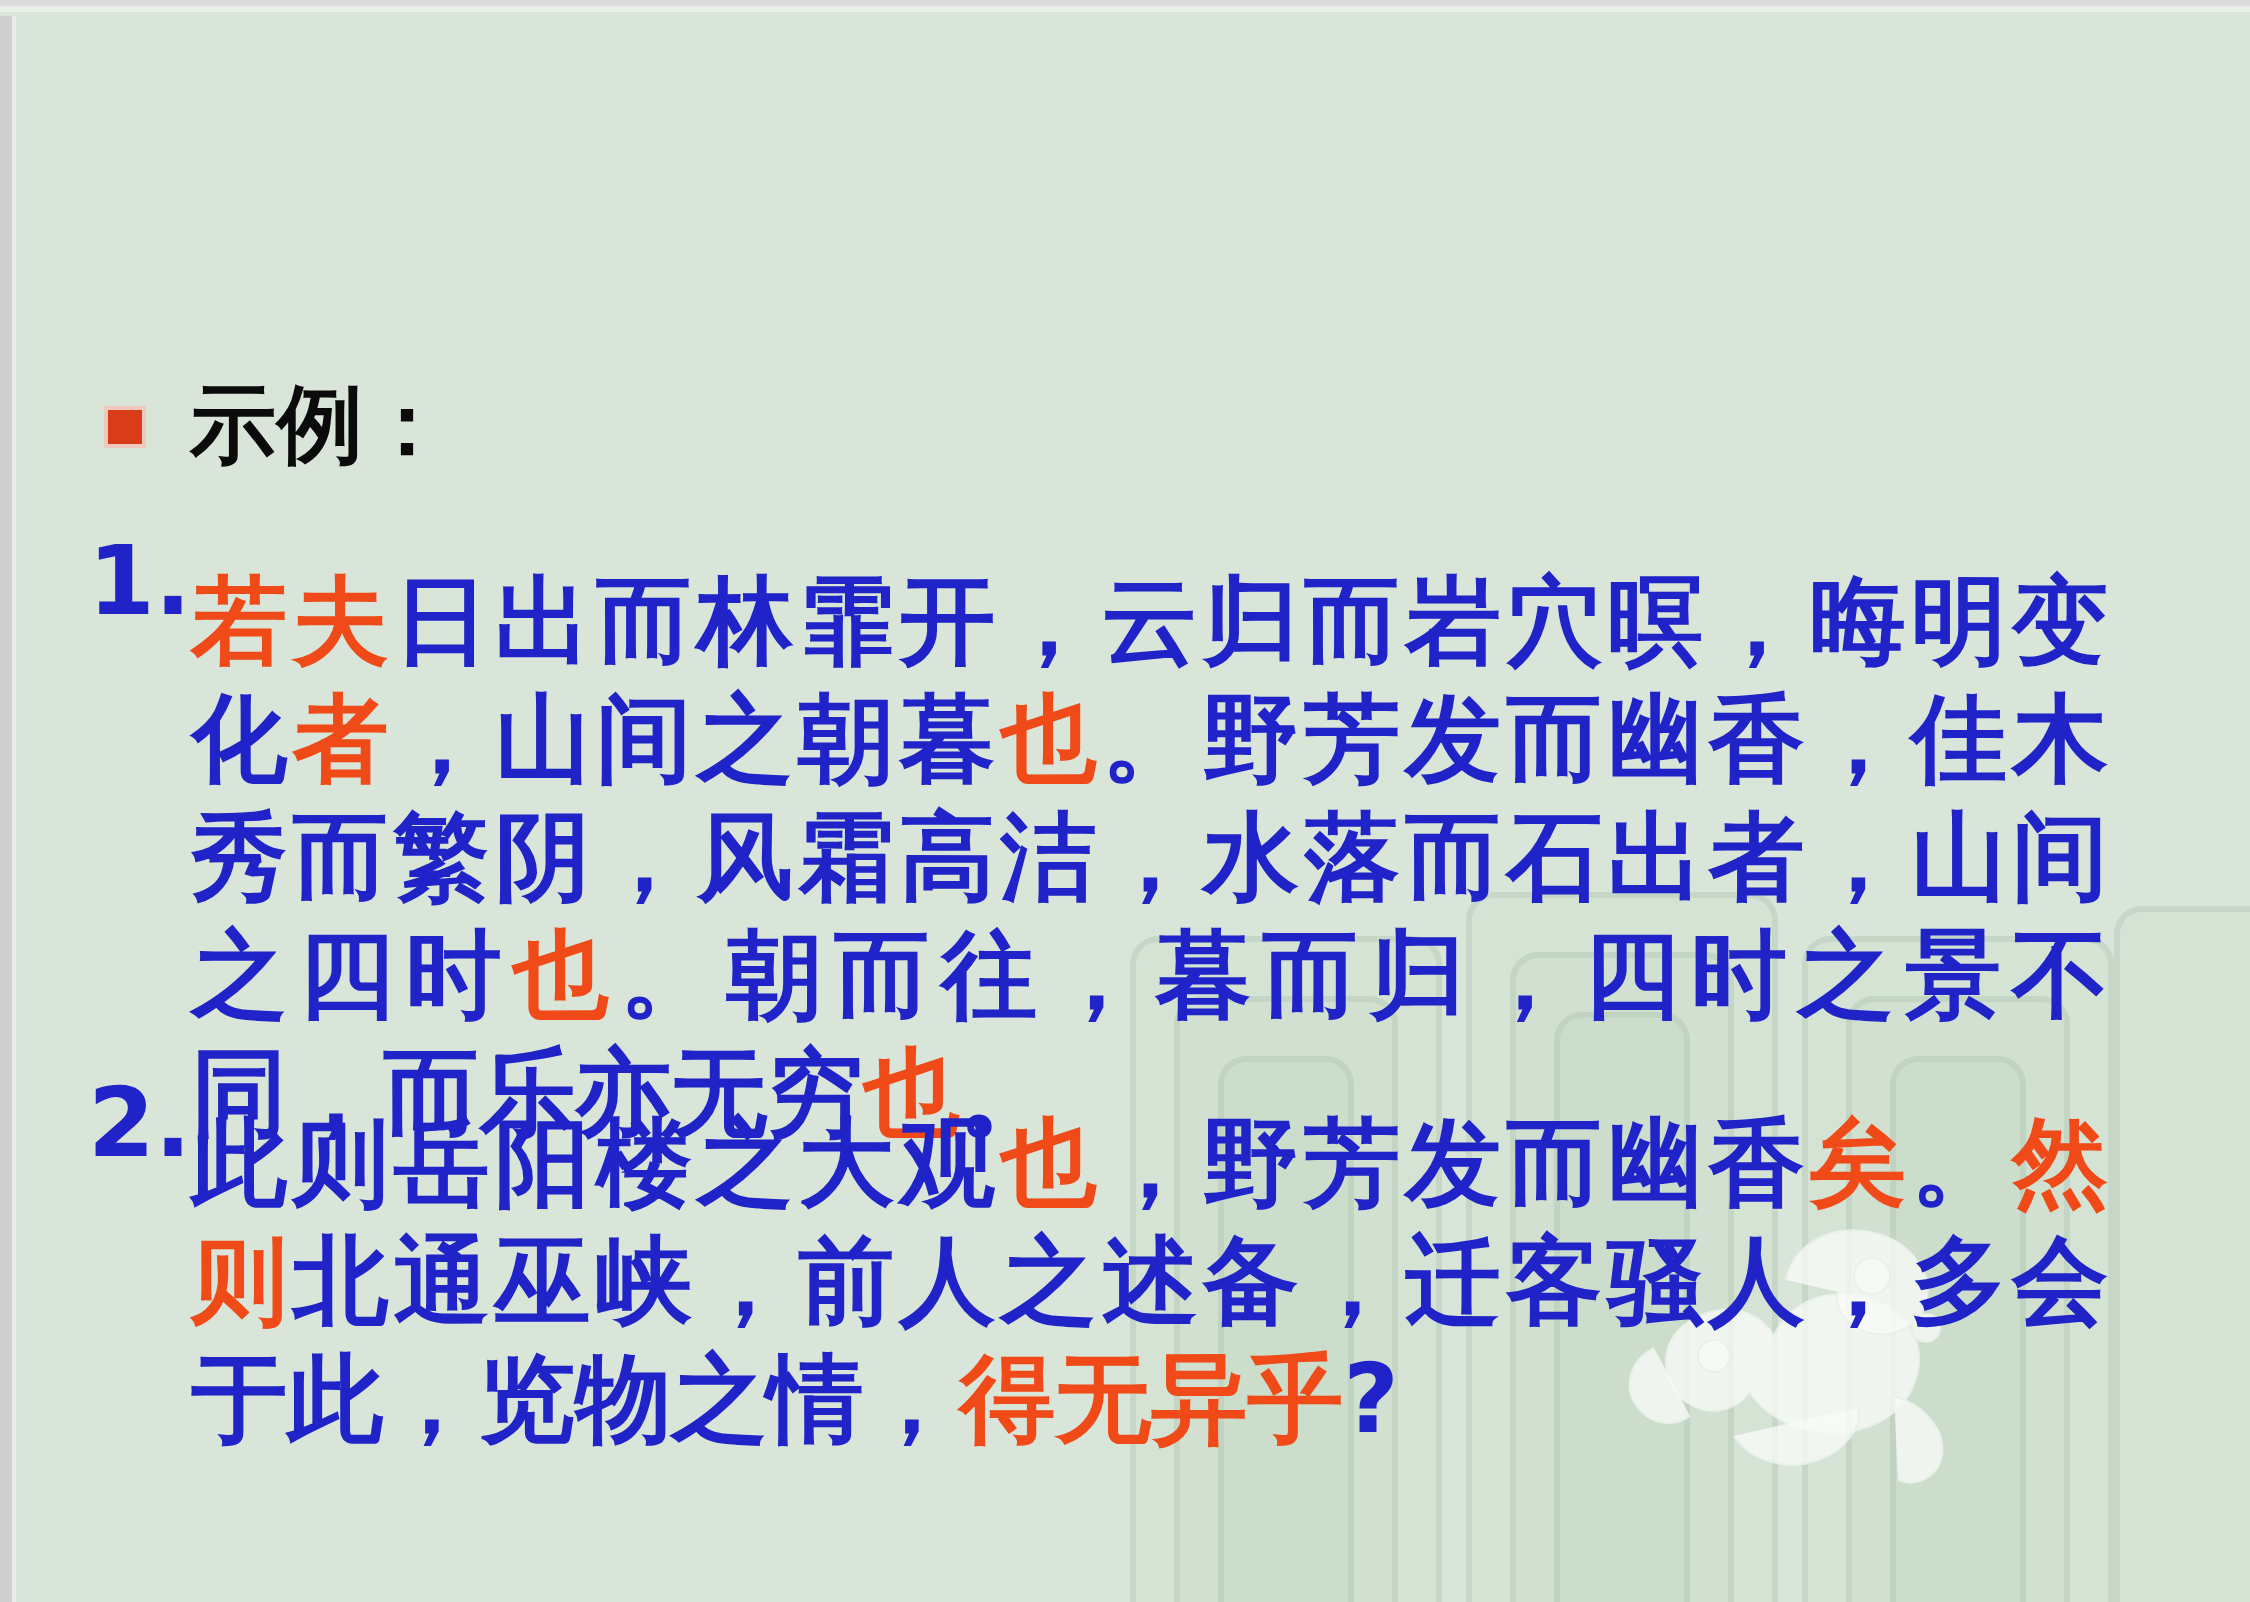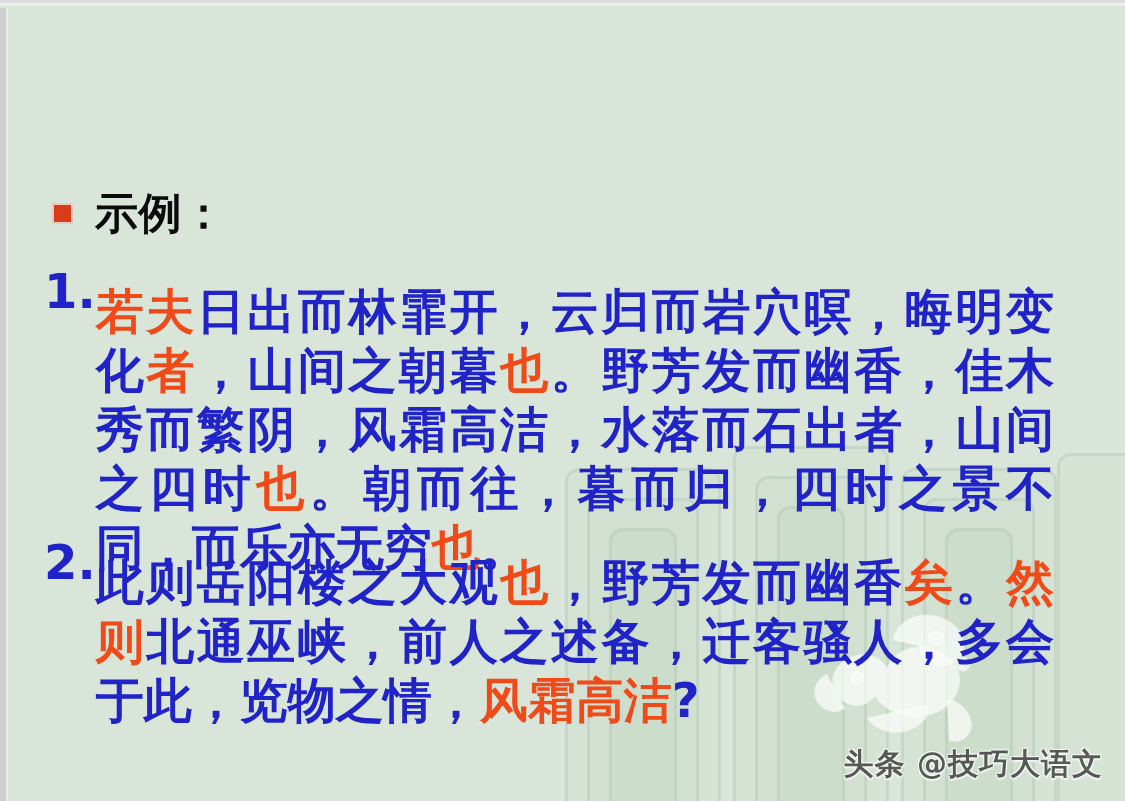--- a/index.html
+++ b/index.html
@@ -179,20 +179,19 @@
       <span class="heading-text">示例：</span>
     </div>
 
     <div class="para" id="para-1">
       <span class="num">1.</span>
       <span class="body-text"><span class="hl">若夫</span><span class="bl">日出而林霏开，云归而岩穴暝，晦明变化</span><span class="hl">者</span><span class="bl">，山间之朝暮</span><span class="hl">也</span><span class="bl">。野芳发而幽香，佳木秀而繁阴，风霜高洁，水落而石出者，山间之四时</span><span class="hl">也</span><span class="bl">。朝而往，暮而归，四时之景不同，而乐亦无穷</span><span class="hl">也</span><span class="bl">。</span></span>
     </div>
 
     <div class="para" id="para-2">
       <span class="num">2.</span>
-      <span class="body-text"><span class="bl">此则岳阳楼之大观</span><span class="hl">也</span><span class="bl">，野芳发而幽香</span><span class="hl">矣</span><span class="bl">。</span><span class="hl">然则</span><span class="bl">北通巫峡，前人之述备，迁客骚人，多会于此，览物之情，</span><span class="hl">风霜高洁</span><span class="bl">?</span></span>
+      <span class="body-text"><span class="bl">此则岳阳楼之大观</span><span class="hl">也</span><span class="bl">，野芳发而幽香</span><span class="hl">矣</span><span class="bl">。</span><span class="hl">然则</span><span class="bl">北通巫峡，前人之述备，迁客骚人，多会于此，览物之情，</span><span class="hl">得无异乎</span><span class="bl">?</span></span>
     </div>
 
   </div>
 
-  <div id="watermark">头条 @技巧大语文</div>
 
 </div>
 
 </body></html>

